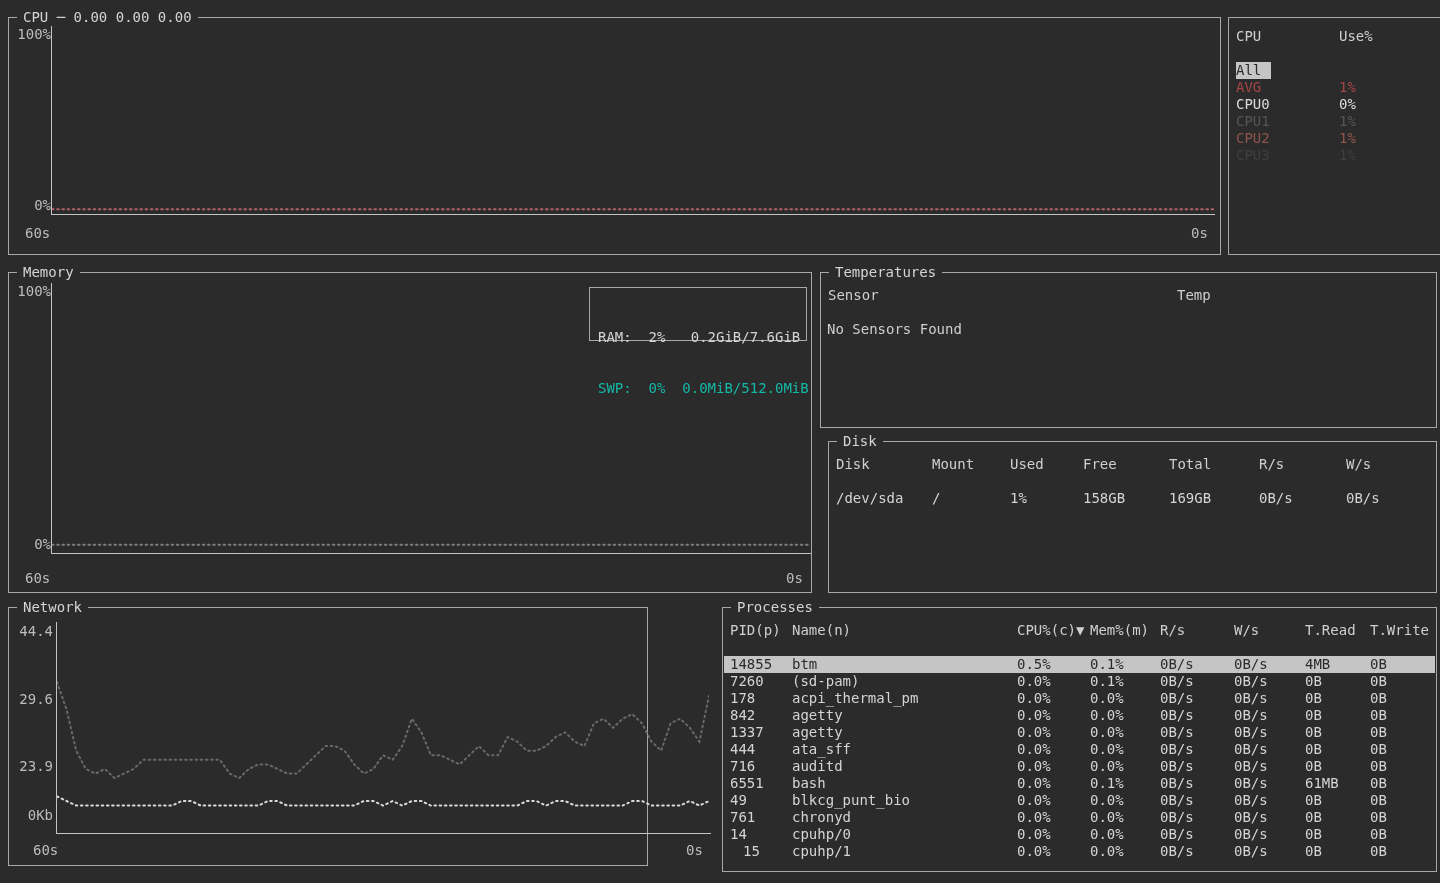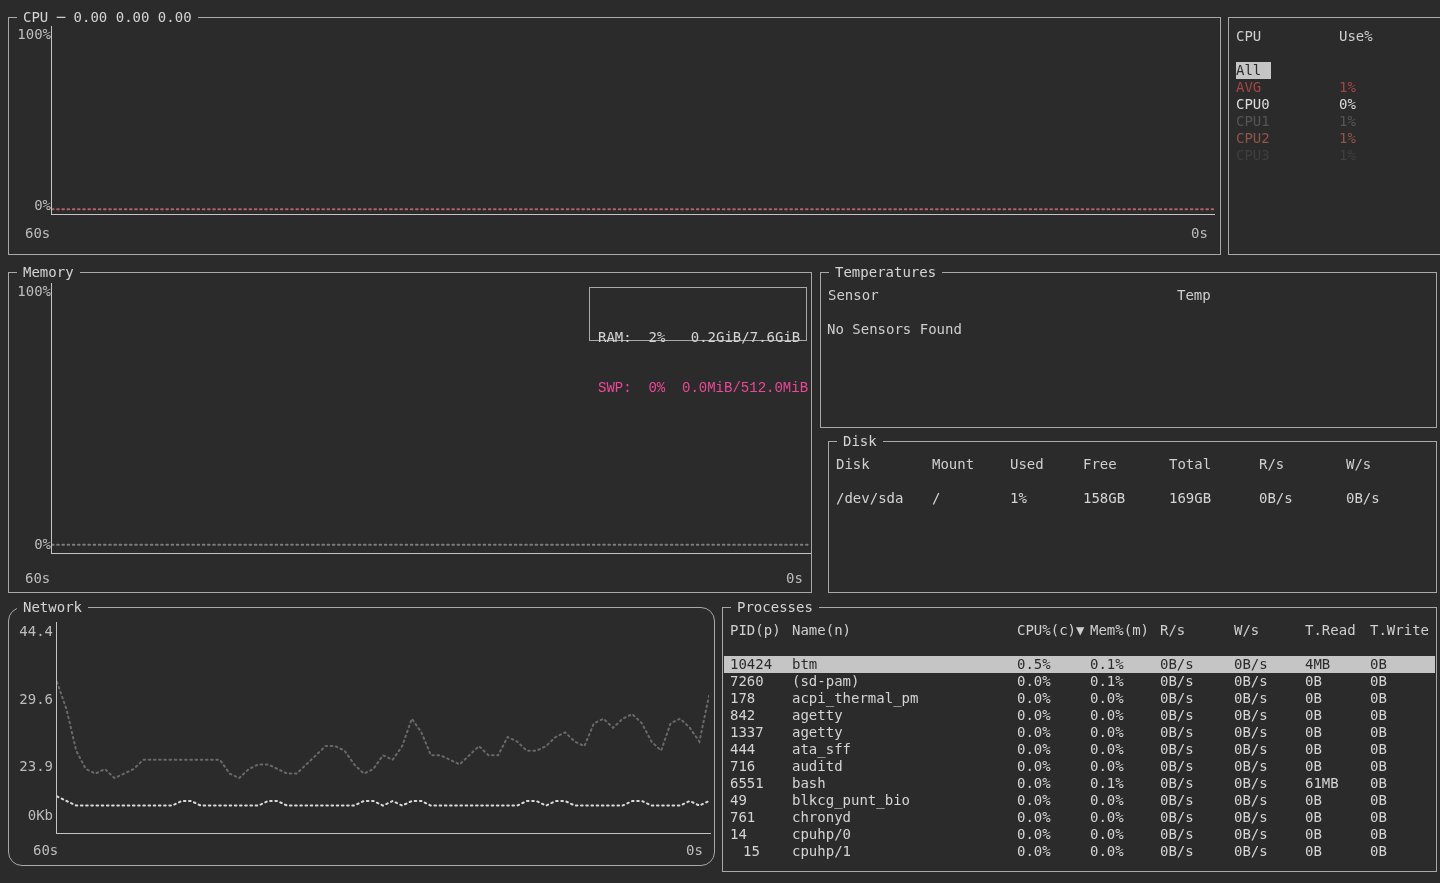--- a/index.html
+++ b/index.html
@@ -17,21 +17,21 @@
   .axl { position:absolute; color:#bdbdbd; white-space:pre; }
   .axl.right4 { width:40px; text-align:right; }
   .vax { position:absolute; width:1px; background:#c4c4c4; }
   .hax { position:absolute; height:1px; background:#c4c4c4; }
   svg.chart { position:absolute; display:block; }
   .lbox {
     position:absolute; border:1px solid #a8a8a8; background:#2b2b2b;
     padding:7px 8px; white-space:pre; z-index:3;
   }
   .lline { height:17px; white-space:pre; }
-  .lline.dim { color:#ec4899;font-family:Liberation Mono, monospace; }
+  .lline.dim { color:#14b8a6; }
   .lflex { display:flex; justify-content:space-between; height:17px; }
   .trow { position:absolute; left:1px; right:1px; height:17px; }
   .trow > span { position:absolute; top:0; white-space:pre; }
   .trow.header > span { color:#cfcfcf; }
   .prow.selected { background:#c5c5c5; }
   .prow.selected > span { color:#2b2b2b; }
   
   .c-red > span { color:#a64545; }
   .c-normal > span { color:#dcdcdc; }
   .c-dim > span { color:#555555; }
@@ -133,21 +133,21 @@
         <span style="left: 102px;">/</span>
         <span style="left: 180px;">1%</span>
         <span style="left: 253px;">158GB</span>
         <span style="left: 339px;">169GB</span>
         <span style="left: 429px;">0B/s</span>
         <span style="left: 516px;">0B/s</span>
       </div>
     </div>
 </section>
 
-<section class="panel" style="left:8px;top:607px;width:707px;height:259px;border-radius:14px;">
+<section class="panel" style="left:8px;top:607px;width:640px;height:259px;">
   <span class="ptitle">Network</span>
   <span class="axl right4" style="left:4px;top:15px;">44.4</span>
   <span class="axl right4" style="left:4px;top:83px;">29.6</span>
   <span class="axl right4" style="left:4px;top:150px;">23.9</span>
   <span class="axl right4" style="left:4px;top:199px;">0Kb</span>
   <div class="vax" style="left:47px;top:14px;height:212px;"></div>
   <div class="hax" style="left:47px;top:225px;width:655px;"></div>
   <svg class="chart" style="left:48px;top:22px;width:652px;height:203px;" viewBox="0 0 652 203">
       <polyline points="0.0,166.4 9.6,171.0 19.2,175.6 28.8,175.6 38.4,175.6 47.9,175.6 57.5,175.6 67.1,175.6 76.7,175.6 86.3,175.6 95.9,175.6 105.5,175.6 115.1,175.6 124.6,171.0 134.2,171.0 143.8,175.6 153.4,175.6 163.0,175.6 172.6,175.6 182.2,175.6 191.8,175.6 201.4,175.6 210.9,171.0 220.5,171.0 230.1,175.6 239.7,175.6 249.3,175.6 258.9,175.6 268.5,175.6 278.1,175.6 287.6,175.6 297.2,175.6 306.8,171.0 316.4,171.0 326.0,175.6 335.6,171.0 345.2,175.6 354.8,171.0 364.4,171.0 373.9,175.6 383.5,175.6 393.1,175.6 402.7,175.6 412.3,175.6 421.9,175.6 431.5,175.6 441.1,175.6 450.6,175.6 460.2,175.6 469.8,171.0 479.4,171.0 489.0,175.6 498.6,171.0 508.2,171.0 517.8,175.6 527.4,175.6 536.9,175.6 546.5,175.6 556.1,175.6 565.7,175.6 575.3,171.0 584.9,171.0 594.5,175.6 604.1,175.6 613.6,175.6 623.2,175.6 632.8,171.0 642.4,175.6 652.0,171.0" fill="none" stroke="#d9d9d9" stroke-width="2" stroke-dasharray="1.6 3.6" stroke-linecap="round"></polyline>
       <polyline points="0.0,52.1 9.6,79.6 19.2,120.7 28.8,139.0 38.4,143.6 47.9,139.0 57.5,148.1 67.1,143.6 76.7,139.0 86.3,129.8 95.9,129.8 105.5,129.8 115.1,129.8 124.6,129.8 134.2,129.8 143.8,129.8 153.4,129.8 163.0,129.8 172.6,143.6 182.2,148.1 191.8,139.0 201.4,134.4 210.9,134.4 220.5,139.0 230.1,143.6 239.7,143.6 249.3,134.4 258.9,125.3 268.5,116.1 278.1,116.1 287.6,120.7 297.2,134.4 306.8,143.6 316.4,139.0 326.0,125.3 335.6,129.8 345.2,116.1 354.8,88.7 364.4,102.4 373.9,125.3 383.5,125.3 393.1,129.8 402.7,134.4 412.3,125.3 421.9,116.1 431.5,125.3 441.1,125.3 450.6,107.0 460.2,111.6 469.8,120.7 479.4,120.7 489.0,116.1 498.6,107.0 508.2,102.4 517.8,111.6 527.4,116.1 536.9,93.3 546.5,88.7 556.1,97.8 565.7,88.7 575.3,84.1 584.9,93.3 594.5,111.6 604.1,120.7 613.6,93.3 623.2,88.7 632.8,97.8 642.4,111.6 652.0,65.8" fill="none" stroke="#696969" stroke-width="2" stroke-dasharray="1.6 3.6" stroke-linecap="round"></polyline>
@@ -163,21 +163,21 @@
         <span style="left: 6px;">PID(p)</span>
         <span style="left: 68px;">Name(n)</span>
         <span style="left: 293px;">CPU%(c)▼</span>
         <span style="left: 366px;">Mem%(m)</span>
         <span style="left: 436px;">R/s</span>
         <span style="left: 510px;">W/s</span>
         <span style="left: 581px;">T.Read</span>
         <span style="left: 646px;">T.Write</span>
       </div>
       <div class="trow prow selected" style="top: 48px;">
-        <span style="left: 6px;">10424</span>
+        <span style="left: 6px;">14855</span>
         <span style="left: 68px;">btm</span>
         <span style="left: 293px;">0.5%</span>
         <span style="left: 366px;">0.1%</span>
         <span style="left: 436px;">0B/s</span>
         <span style="left: 510px;">0B/s</span>
         <span style="left: 581px;">4MB</span>
         <span style="left: 646px;">0B</span>
       </div>
       <div class="trow prow" style="top: 65px;">
         <span style="left: 6px;">7260</span>

